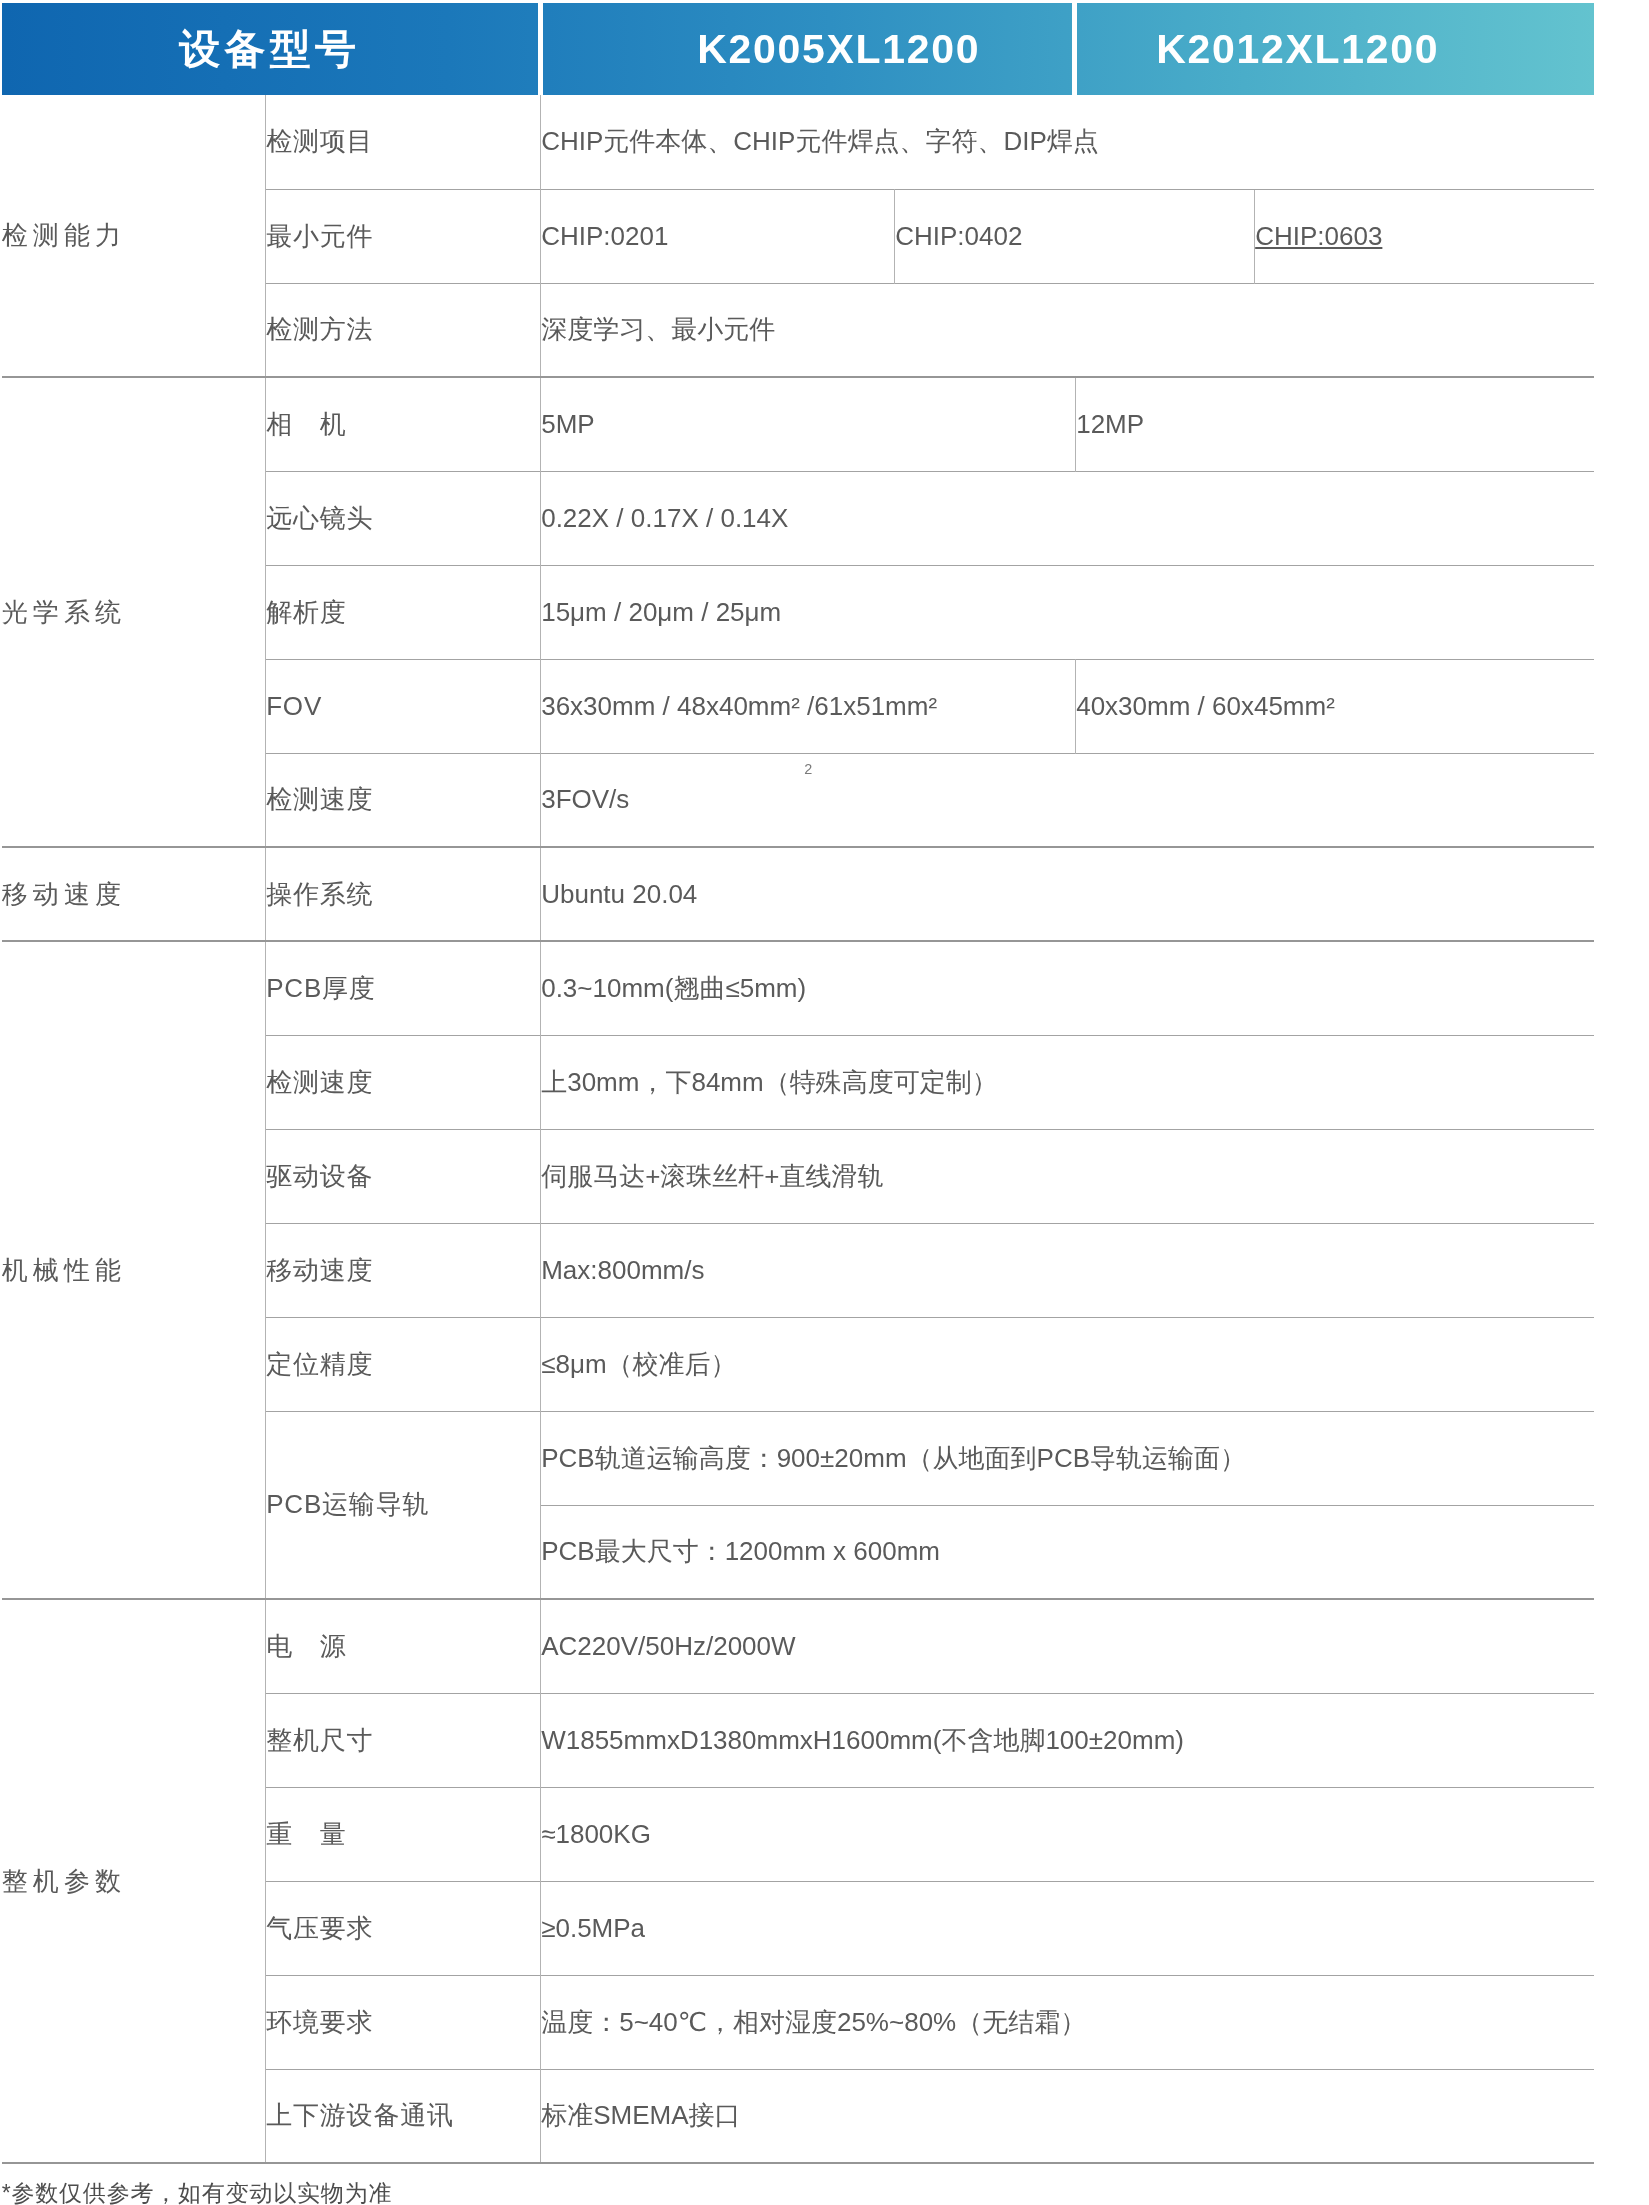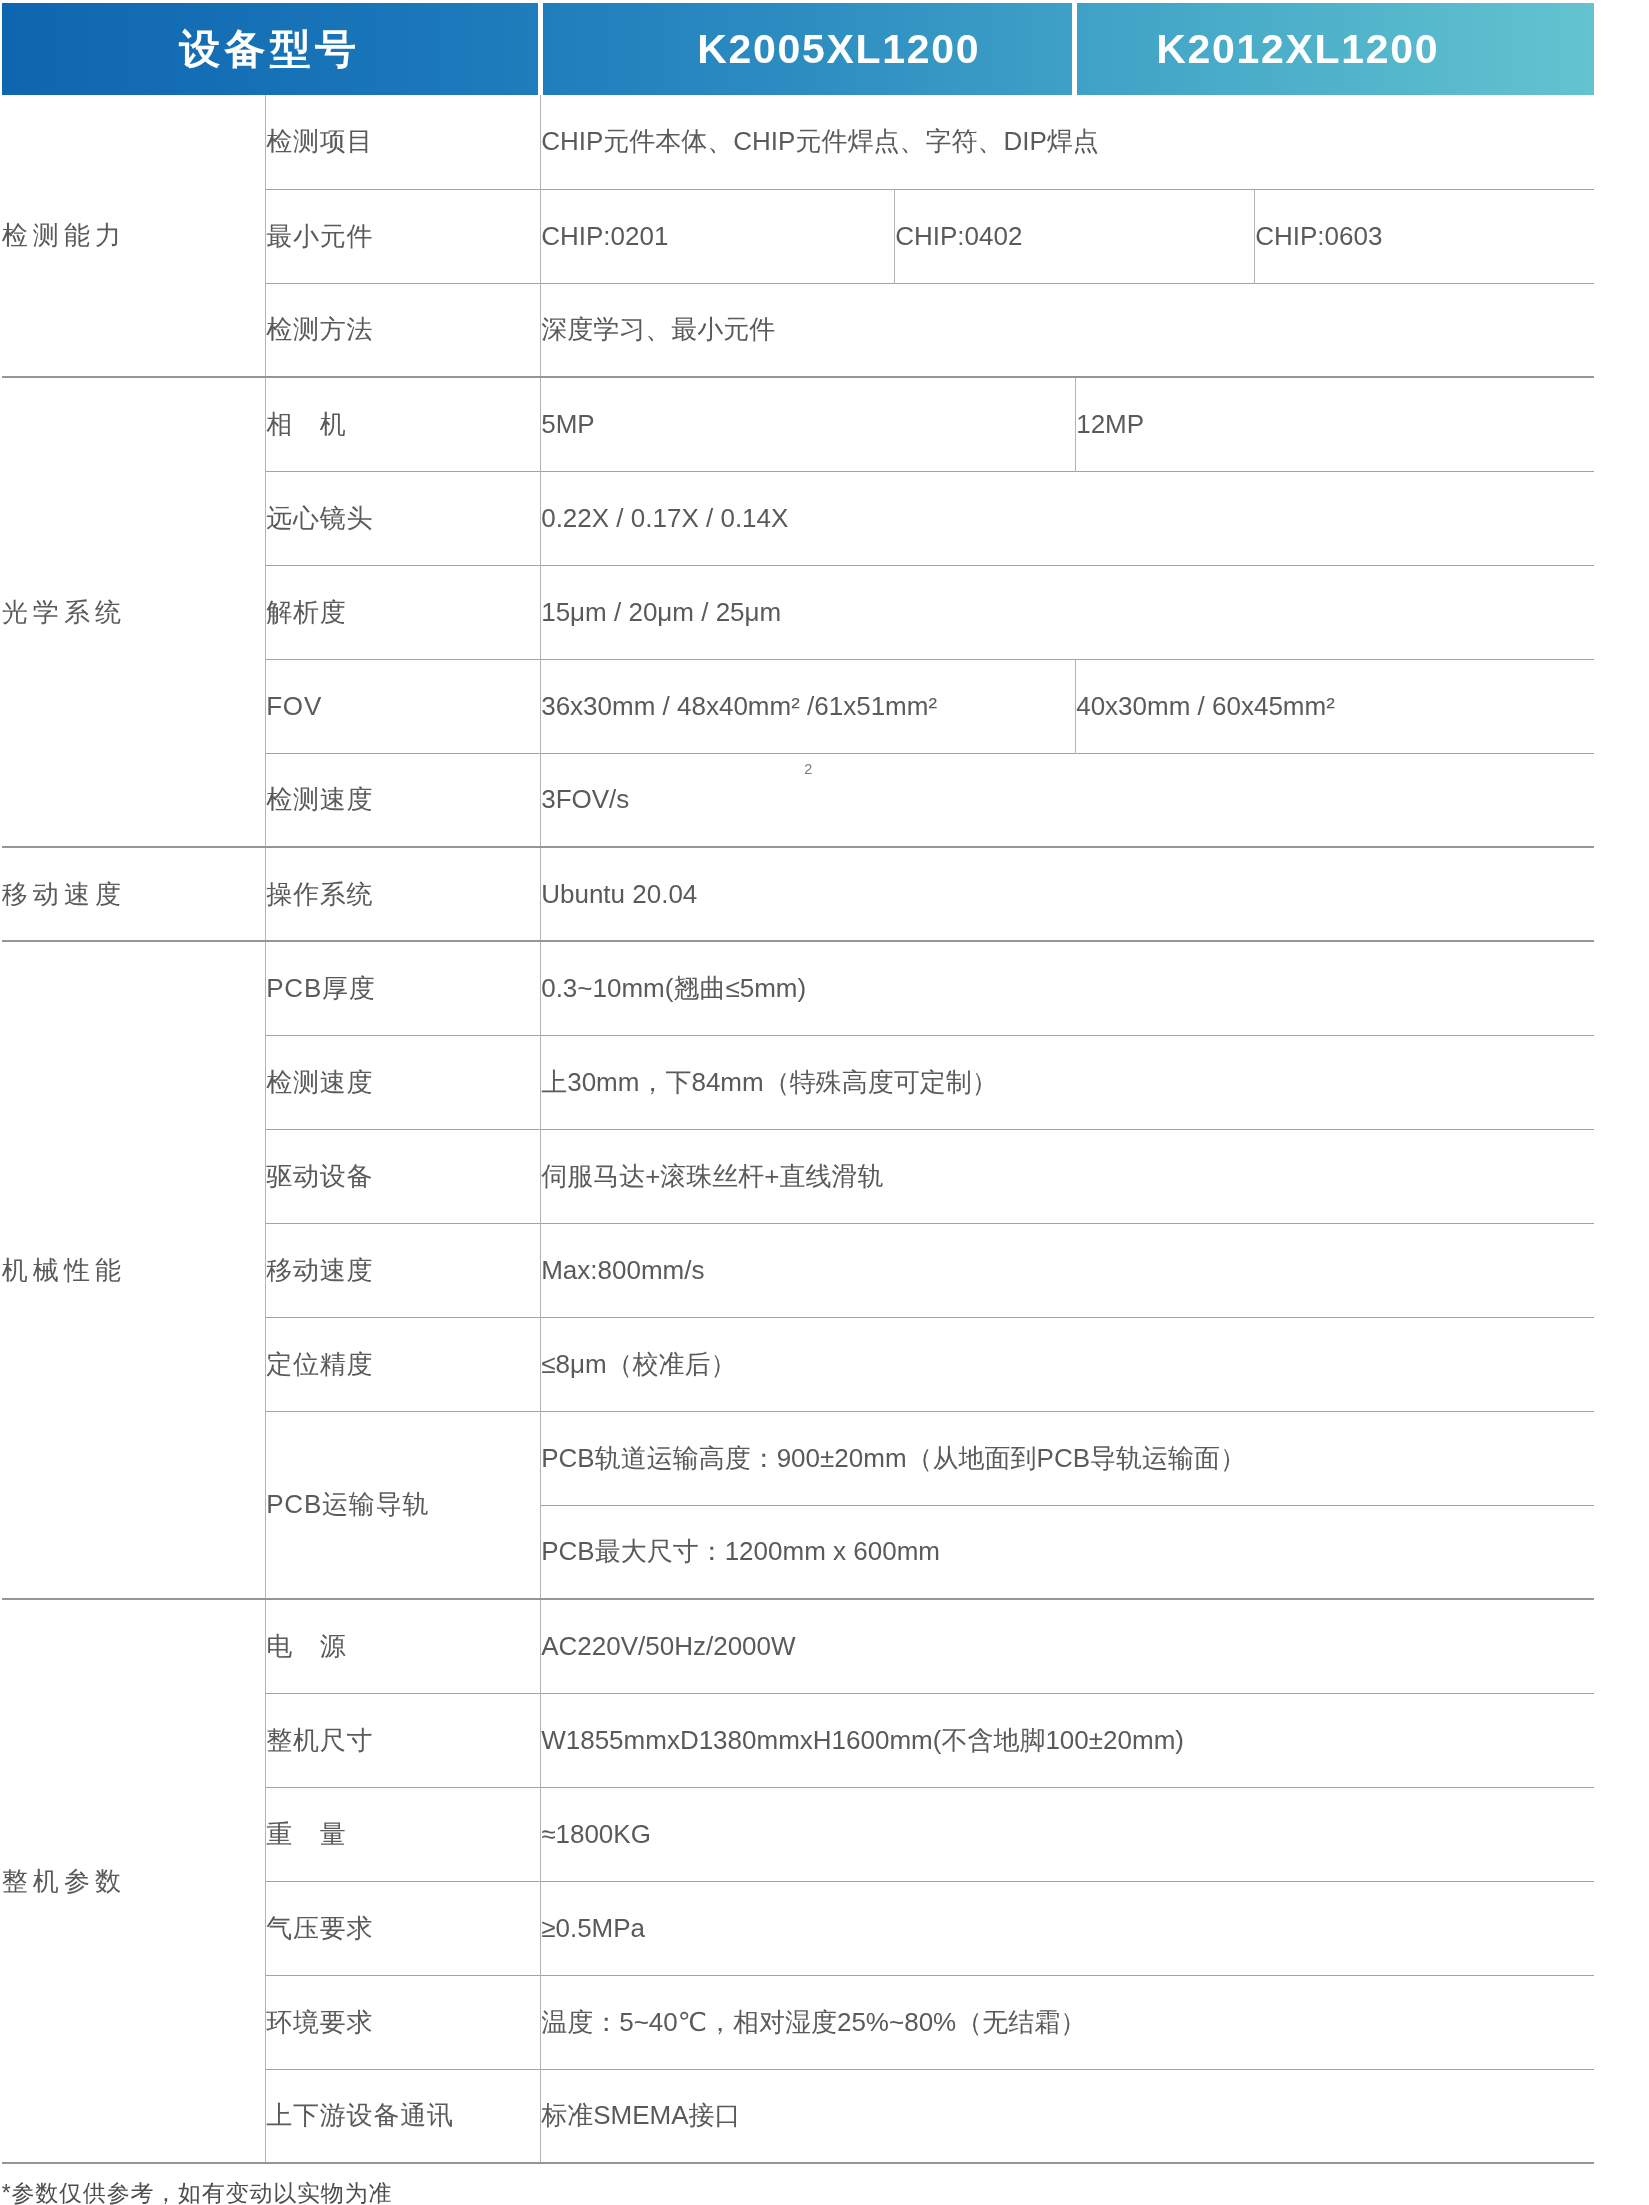--- a/index.html
+++ b/index.html
@@ -31,21 +31,21 @@
   table.spec td{
     vertical-align:middle;font-size:26px;color:#5a5a5a;
     padding:0;white-space:nowrap;overflow:visible;
   }
   table.spec tr{height:94px;}
   td.g{border-right:1.7px solid #b3b3b3;font-size:27px;letter-spacing:5.1px;color:#575757;}
   td.l{border-right:1.7px solid #b3b3b3;letter-spacing:0.8px;color:#565656;}
   tr.sep td{border-top:1.7px solid #a3a3a3;}
   tr.gsep td{border-top:2.5px solid #969696;}
   td.vr{border-right:1.7px solid #b3b3b3;}
-  td.vl{border-left:1.7px solid #b3b3b3;}
+  td.vl{border-left:1.7px solid #b3b3b3;text-decoration:underline;}
   td.rel{position:relative;}
   .stray{
     position:absolute;left:25%;top:8.5px;font-size:14.4px;color:#7a7a7a;line-height:1;
   }
   
   .footnote{
     position:absolute;left:1.7px;top:2178px;font-size:23px;color:#4d4d4d;letter-spacing:0.8px;
   }
 </style>
 </head>

